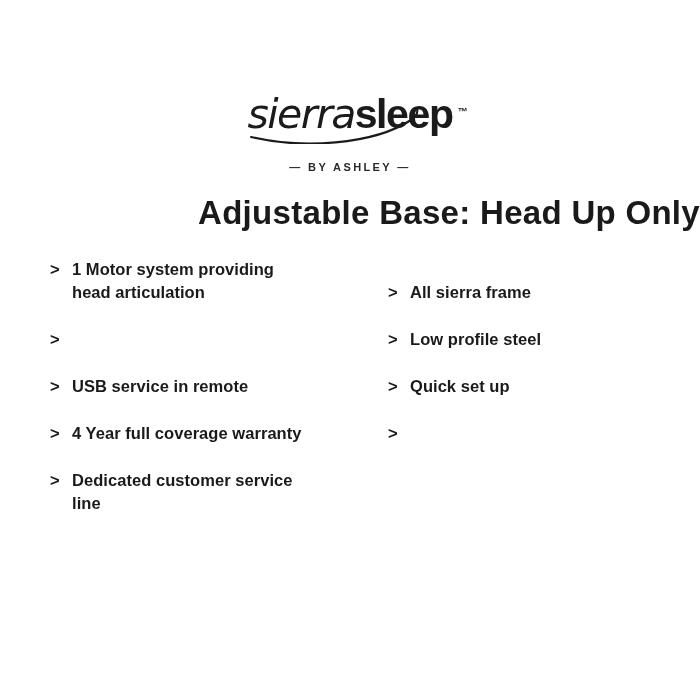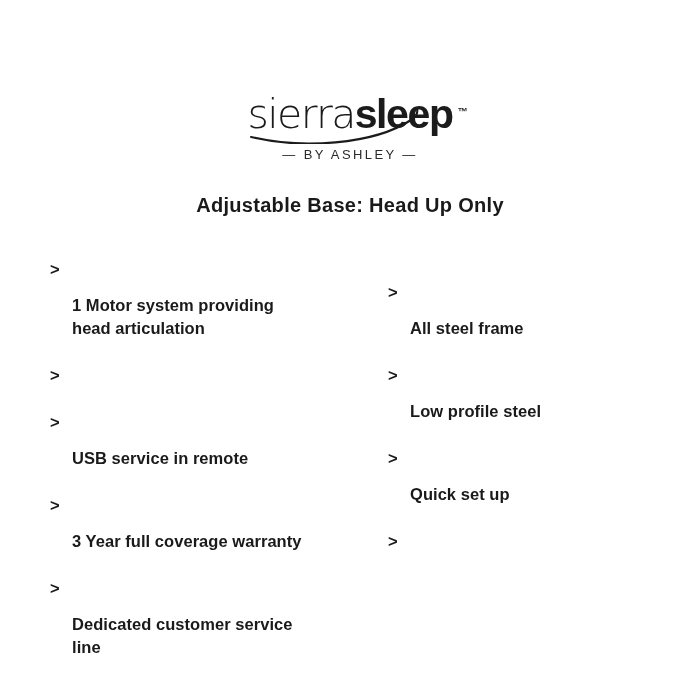--- a/index.html
+++ b/index.html
@@ -41,20 +41,21 @@
     font-size: 41px;
     line-height: 44px;
     letter-spacing: -1.2px;
     white-space: nowrap;
     color: #1b1b1b;
   }
   .wordmark .light {
     font-weight: 300;
     font-family: "DejaVu Sans", sans-serif;
     letter-spacing: -1.6px;
+    font-style: italic;
   }
   .wordmark .heavy {
     font-weight: 700;
     font-family: "Liberation Sans", sans-serif;
     letter-spacing: -1.4px;
   }
   .tm {
     position: absolute;
     top: -2px;
     right: -15px;
@@ -65,36 +66,36 @@
   }
   .swoosh {
     position: absolute;
     left: -4px;
     top: 16px;
     width: 178px;
     height: 36px;
     pointer-events: none;
   }
   .byline {
-    margin-top: 9px;
-    font-size: 13px;
-    font-weight: 400;
+    margin-top: 23px;
+    font-size: 11px;
+    font-weight: 700;
     letter-spacing: 2.4px;
     color: #2a2a2a;
     white-space: nowrap;
   }
 
   
   .headline {
     position: absolute;
     top: 194px;
     left: 0;
     width: 700px;
-    text-align: center;
-    font-size: 20px;
+    text-align: right;
+    font-size: 33px;
     font-weight: 700;
     letter-spacing: 0.3px;
     color: #1a1a1a;
   }
 
   
   .features {
     position: absolute;
     top: 258px;
     left: 0;
@@ -122,21 +123,20 @@
     font-weight: 700;
     line-height: 23px;
     color: #1a1a1a;
   }
   .feature-text {
     font-size: 16.5px;
     font-weight: 700;
     line-height: 23px;
     color: #1a1a1a;
     letter-spacing: 0.05px;
-    margin-top: 36px;
   }
   .col-left .feature-text  { max-width: 245px; }
   .col-right .feature-text { max-width: 250px; }
 </style>
 </head>
 <body>
 
 <div class="page">
 
   <div class="brand">
@@ -164,32 +164,32 @@
       </div>
       <div class="feature">
         <span class="marker">&gt;</span>
       </div>
       <div class="feature">
         <span class="marker">&gt;</span>
         <span class="feature-text">USB service in remote</span>
       </div>
       <div class="feature">
         <span class="marker">&gt;</span>
-        <span class="feature-text">3 Year full coverage warranty</span>
+        <span class="feature-text">4 Year full coverage warranty</span>
       </div>
       <div class="feature">
         <span class="marker">&gt;</span>
         <span class="feature-text">Dedicated customer service line</span>
       </div>
     </div>
 
     <div class="col col-right">
       <div class="feature">
         <span class="marker">&gt;</span>
-        <span class="feature-text">All steel frame</span>
+        <span class="feature-text">All sierra frame</span>
       </div>
       <div class="feature">
         <span class="marker">&gt;</span>
         <span class="feature-text">Low profile steel</span>
       </div>
       <div class="feature">
         <span class="marker">&gt;</span>
         <span class="feature-text">Quick set up</span>
       </div>
       <div class="feature">

